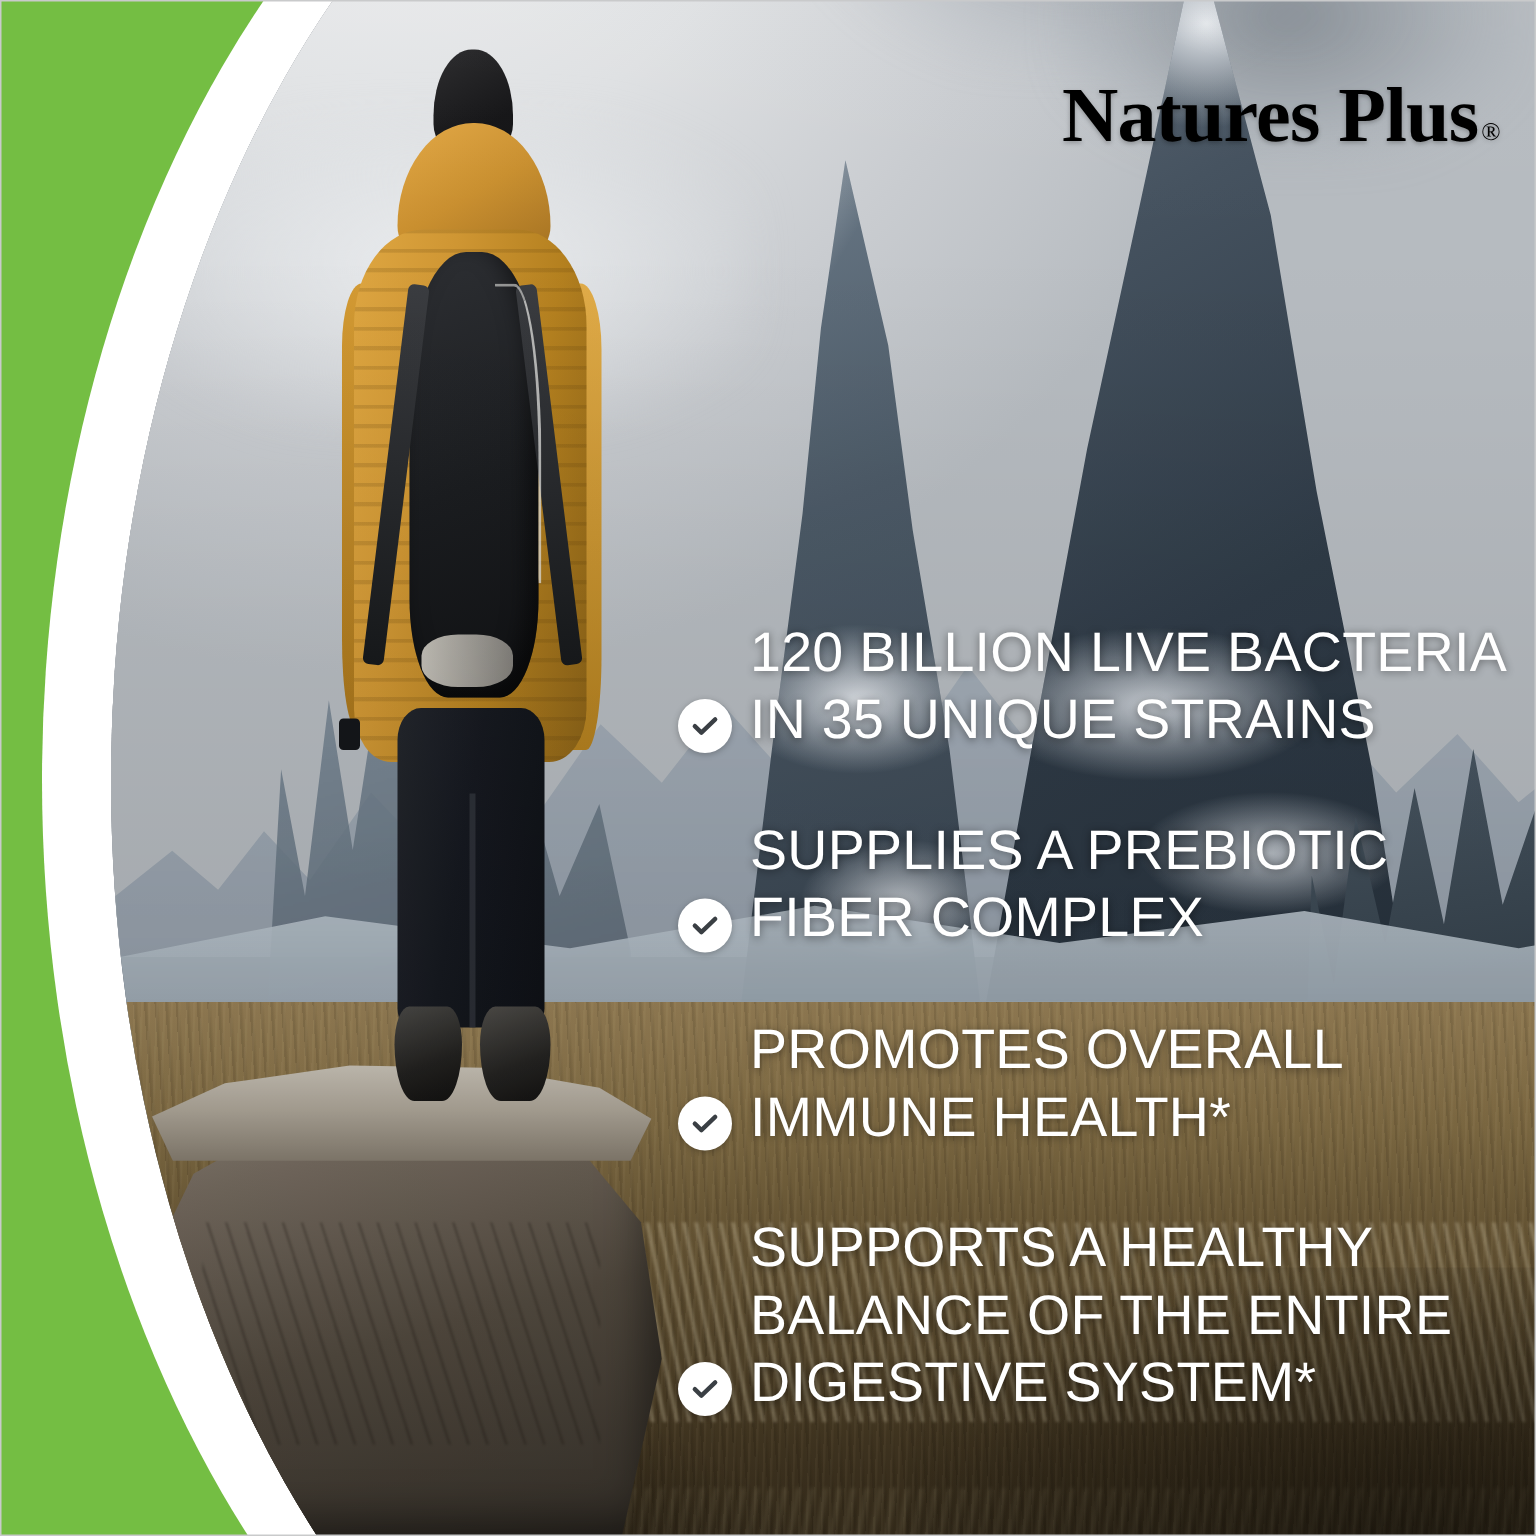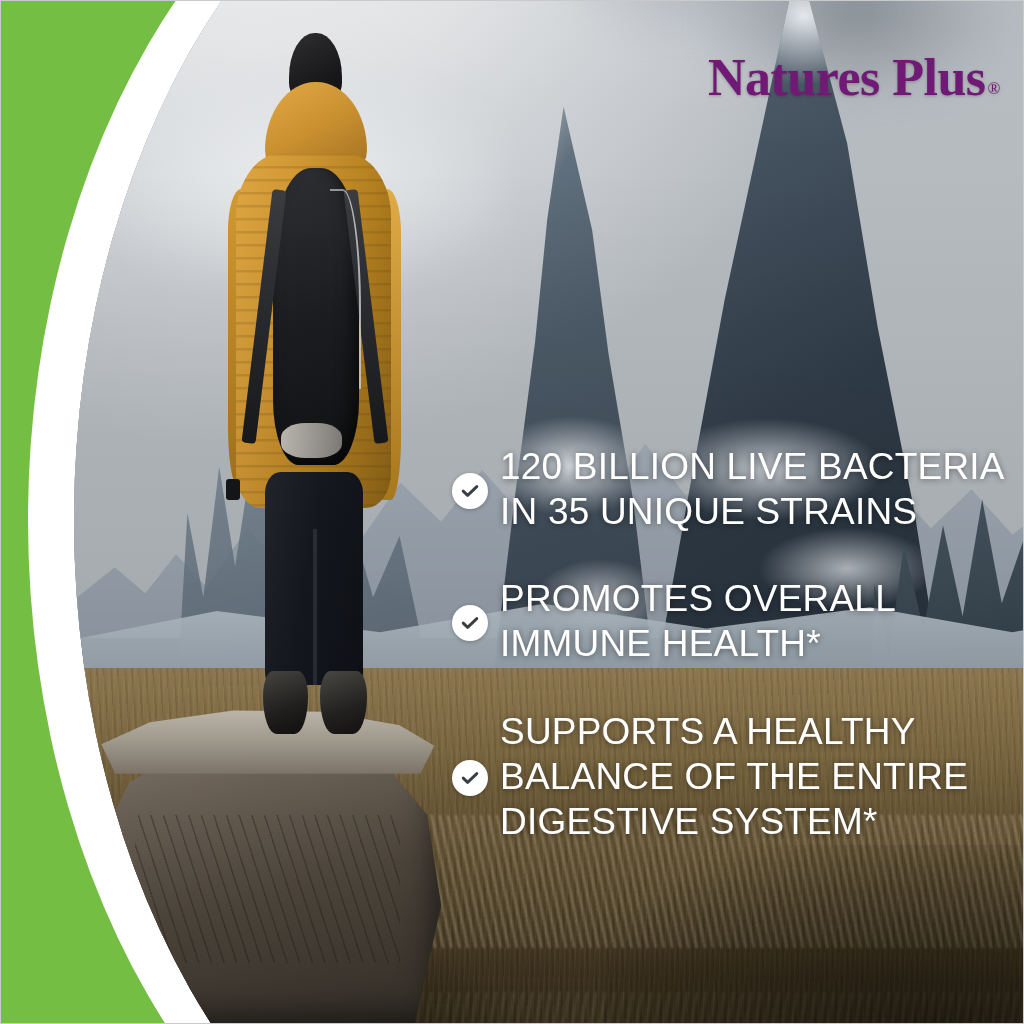--- a/index.html
+++ b/index.html
@@ -424,21 +424,21 @@
       linear-gradient(to bottom, rgba(255,255,255,.05) 0%, rgba(0,0,0,0) 26%, rgba(0,0,0,.10) 62%, rgba(0,0,0,.30) 100%);
     pointer-events: none;
   }
 
   
   .logo {
     position: absolute;
     right: 26px;
     top: 52px;
     z-index: 8;
-    color: #701a75;
+    color: #000000;
     font-family: "Liberation Serif", "DejaVu Serif", serif;
     font-weight: 700;
     font-size: 52px;
     letter-spacing: -0.5px;
     line-height: 1;
     white-space: nowrap;
     text-shadow: 0 1px 3px rgba(0,0,0,.25);
   }
   .logo .reg {
     font-size: 17px;
@@ -452,23 +452,22 @@
   
   .bullets {
     position: absolute;
     left: 452px;
     top: 412px;
     width: 560px;
     z-index: 8;
   }
   .bullet {
     display: flex;
-    align-items: center;
+    align-items: flex-end;
     margin-bottom: 42px;
-    margin-top: 32px;
   }
   .bullet:last-child { margin-bottom: 0; }
 
   .check-icon {
     flex: 0 0 auto;
     width: 36px;
     height: 36px;
     border-radius: 50%;
     background: #ffffff;
     display: flex;
@@ -570,20 +569,29 @@
     <div class="bullet">
       <span class="check-icon">
         <svg width="20" height="20" viewBox="0 0 20 20" aria-hidden="true">
           <path d="M3.2 10.1 L7.6 14.4 L16.8 5.6" fill="none" stroke="#3A3F44" stroke-width="2.9" stroke-linecap="round" stroke-linejoin="round"></path>
         </svg>
       </span>
       <span class="bullet-text">120 BILLION LIVE BACTERIA
 IN 35 UNIQUE STRAINS</span>
     </div>
 
+    <div class="bullet">
+      <span class="check-icon">
+        <svg width="20" height="20" viewBox="0 0 20 20" aria-hidden="true">
+          <path d="M3.2 10.1 L7.6 14.4 L16.8 5.6" fill="none" stroke="#3A3F44" stroke-width="2.9" stroke-linecap="round" stroke-linejoin="round"></path>
+        </svg>
+      </span>
+      <span class="bullet-text">SUPPLIES A PREBIOTIC
+FIBER COMPLEX</span>
+    </div>
 
     <div class="bullet">
       <span class="check-icon">
         <svg width="20" height="20" viewBox="0 0 20 20" aria-hidden="true">
           <path d="M3.2 10.1 L7.6 14.4 L16.8 5.6" fill="none" stroke="#3A3F44" stroke-width="2.9" stroke-linecap="round" stroke-linejoin="round"></path>
         </svg>
       </span>
       <span class="bullet-text">PROMOTES OVERALL
 IMMUNE HEALTH*</span>
     </div>

